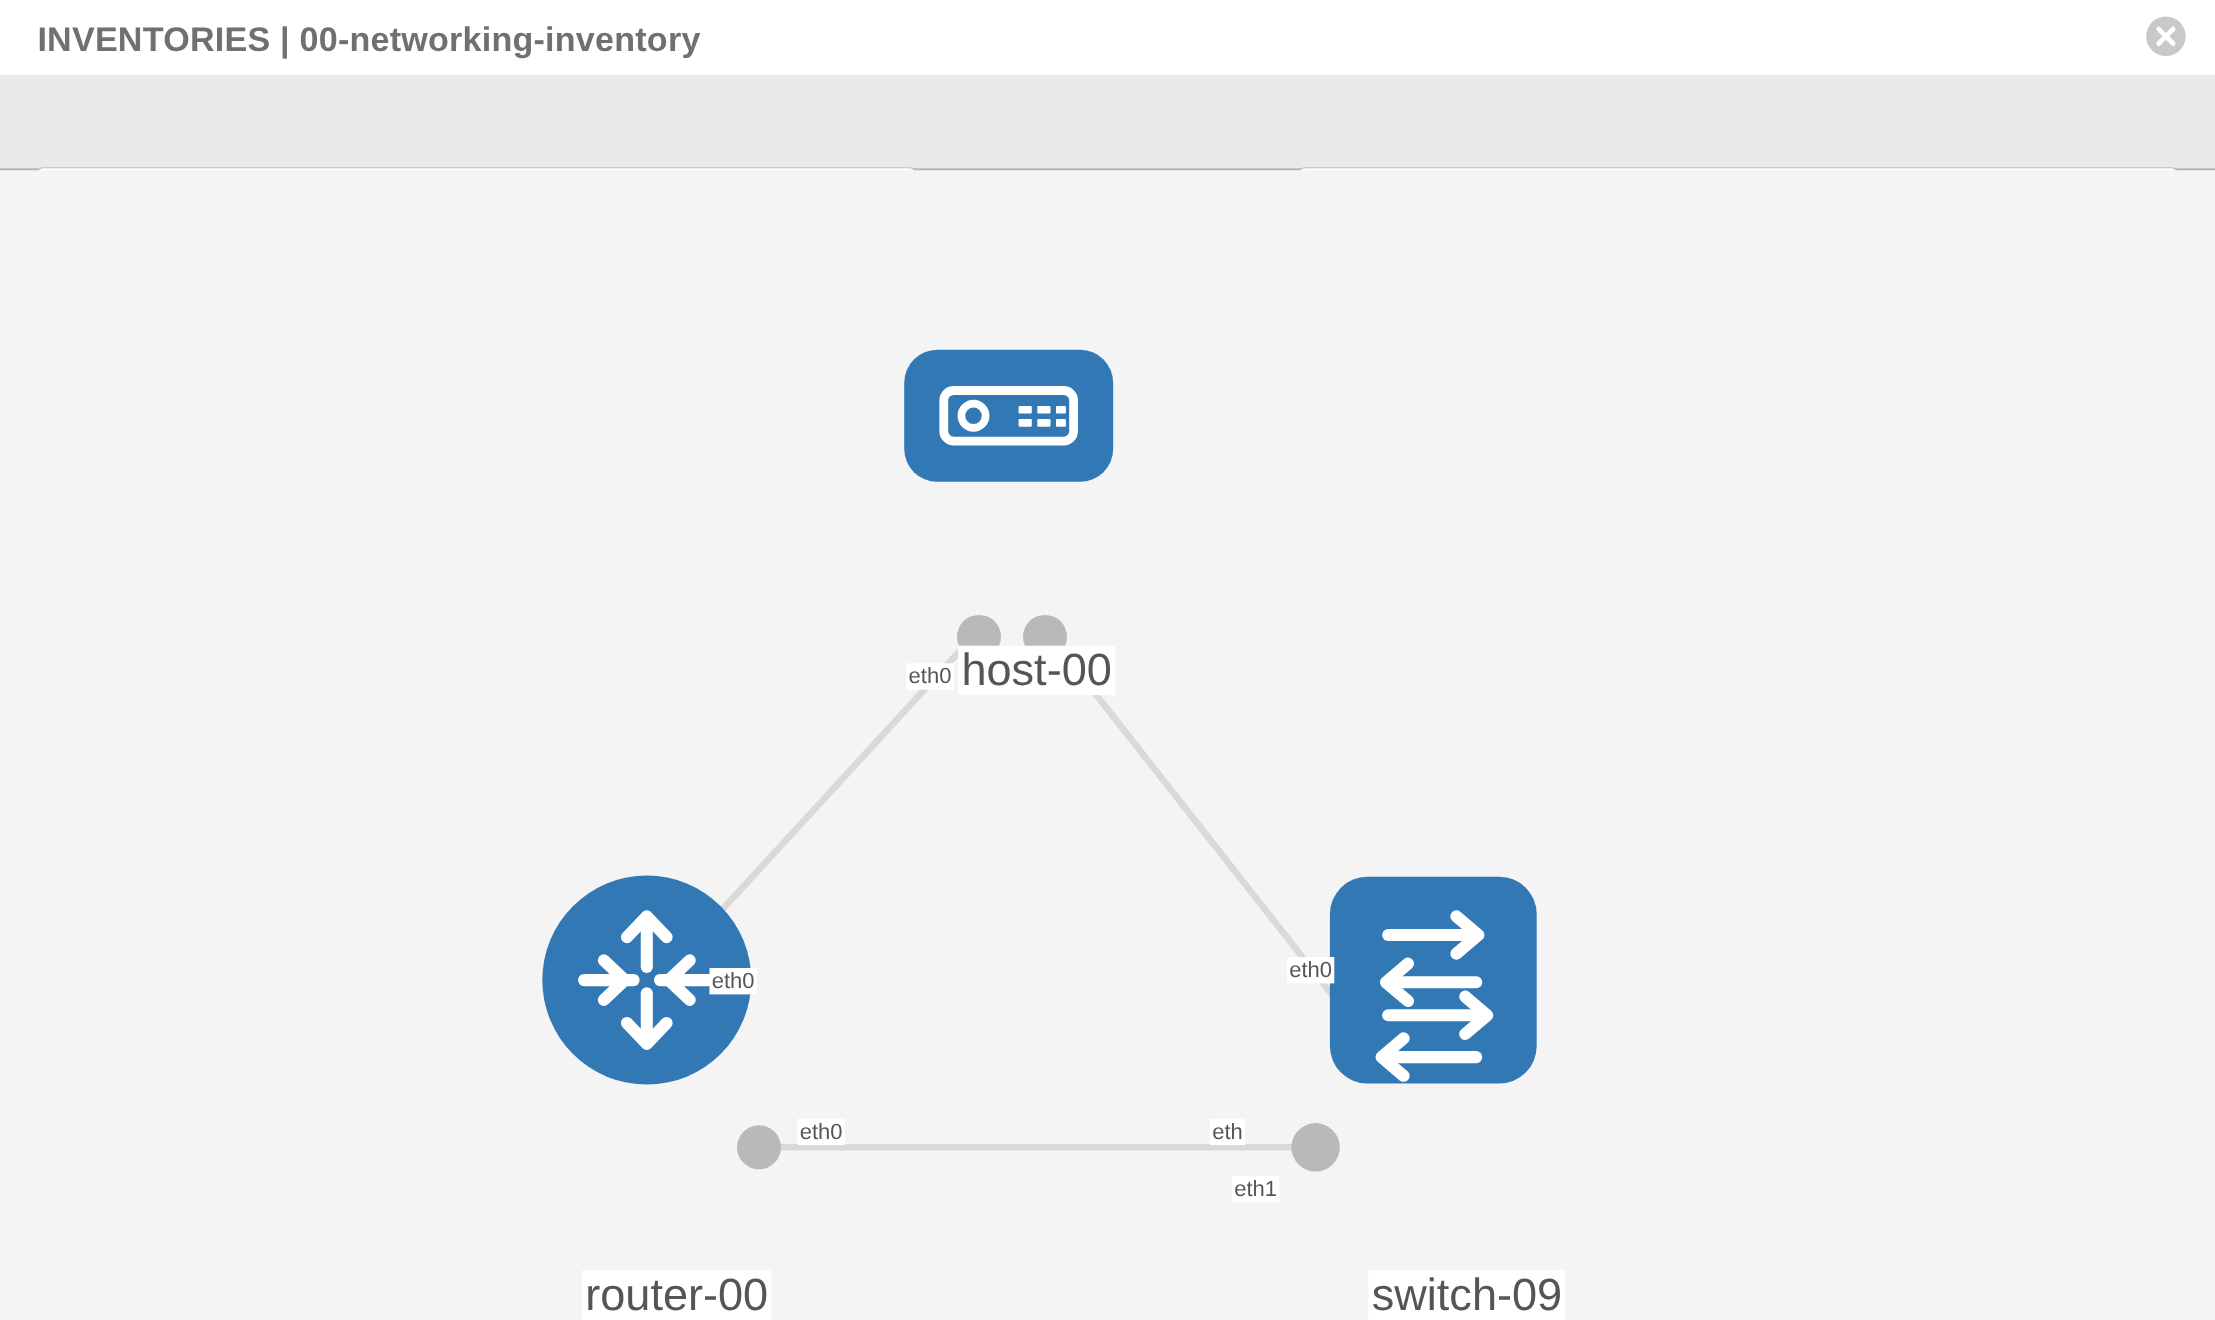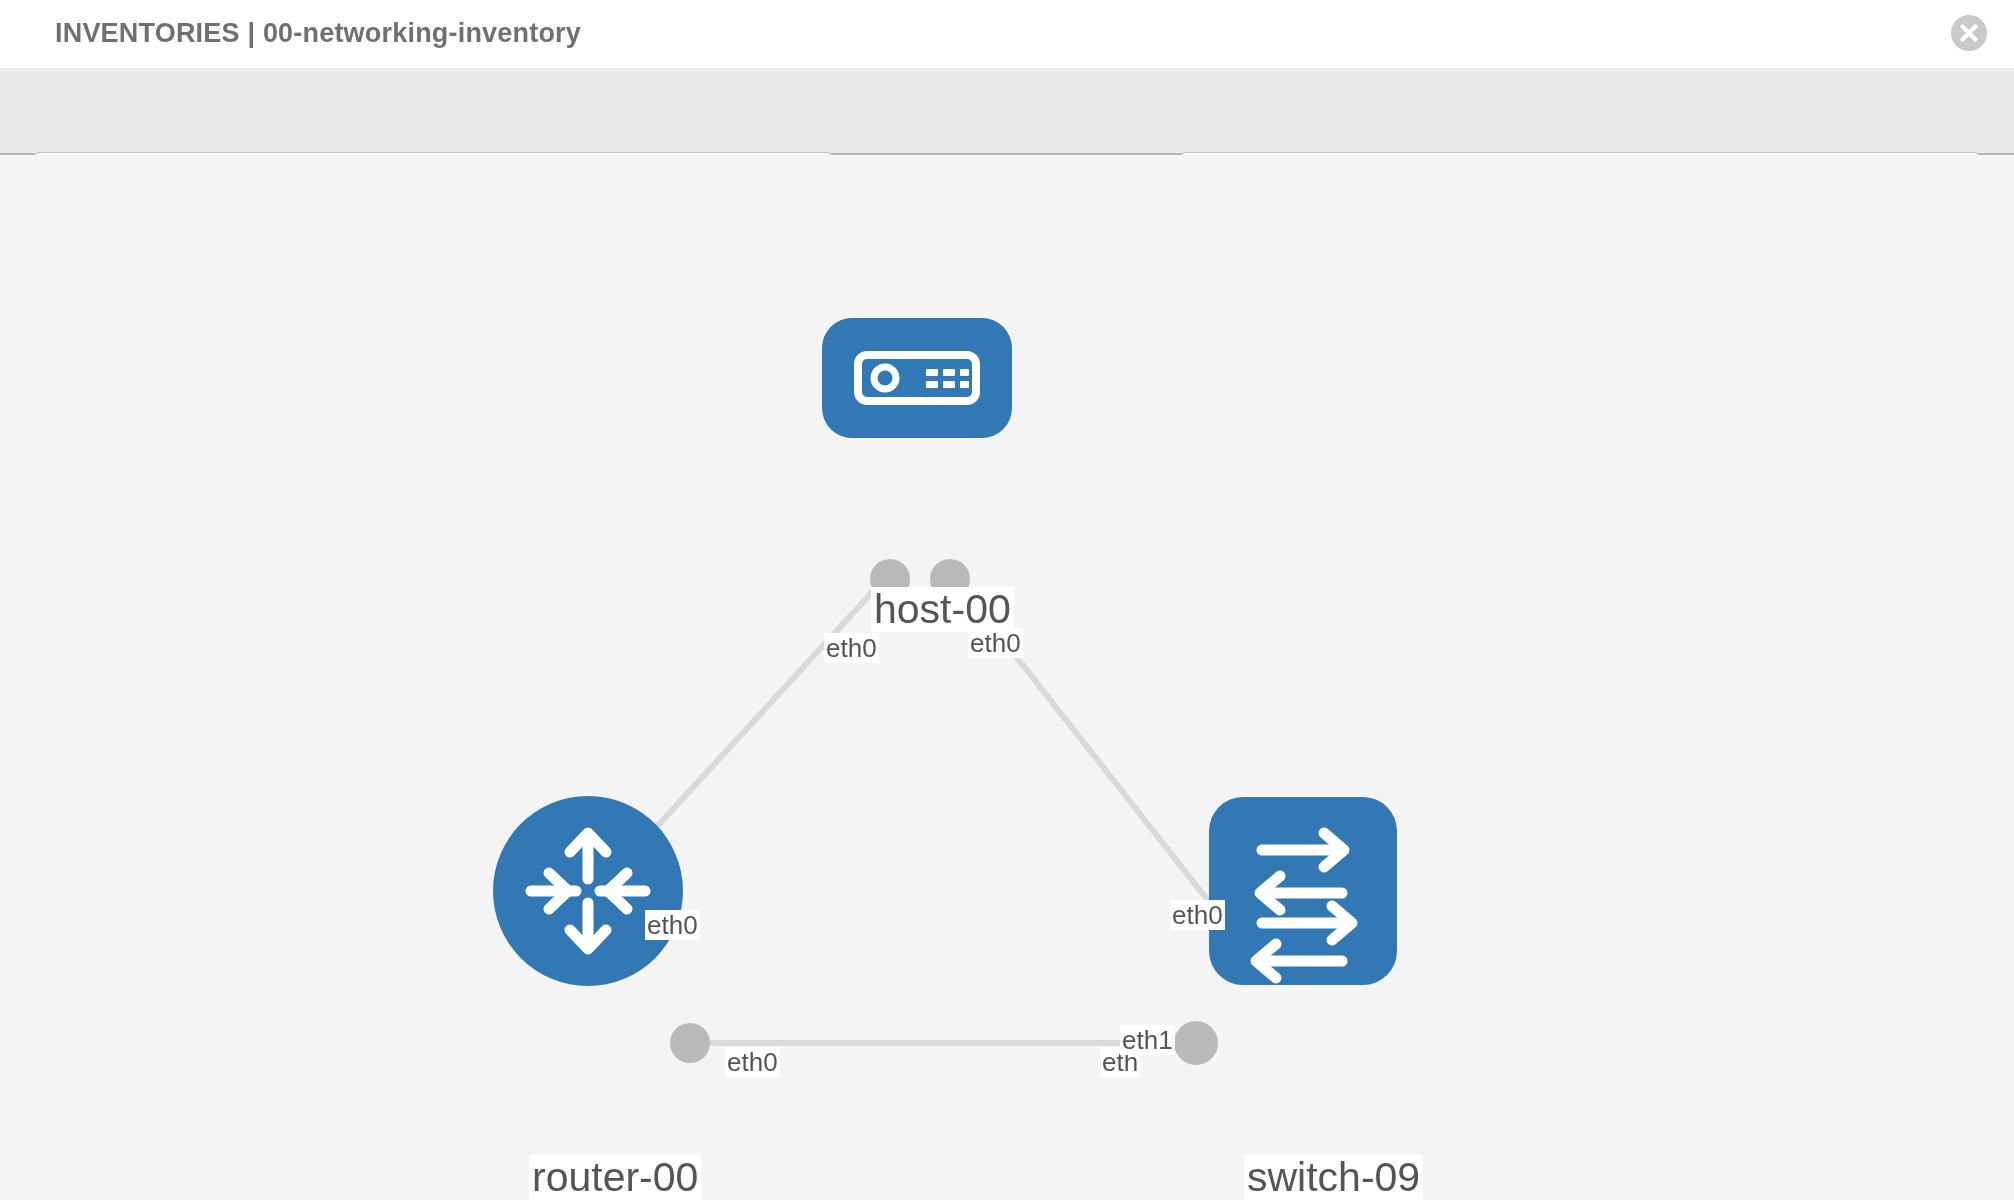--- a/index.html
+++ b/index.html
@@ -25,26 +25,25 @@
     left: 0; top: 0;
     width: 2014px;
     height: 68px;
     background: #ffffff;
     box-sizing: border-box;
   }
   .header-title {
     position: absolute;
     left: 34px;
     top: 18px;
-    font-size: 27px;
+    font-size: 31px;
     font-weight: bold;
     color: #707070;
     letter-spacing: 0.2px;
     white-space: nowrap;
-    margin-left: 21px;
   }
   .close-btn {
     position: absolute;
     right: 26px;
     top: 14px;
     width: 38px;
     height: 38px;
     cursor: pointer;
   }
 
@@ -118,23 +117,22 @@
 
   
   .chip {
     position: absolute;
     background: #ffffff;
     color: #555555;
     white-space: nowrap;
     line-height: 1.0;
   }
   .chip.iface {
-    font-size: 26px;
+    font-size: 20px;
     padding: 2px 2px;
-    margin-top: 30px;
   }
   .chip.nodename {
     font-size: 41px;
     padding: 2px 3px;
     color: #555555;
   }
 </style>
 </head>
 <body>
 
@@ -245,20 +243,20 @@
         </g>
       </g>
     </svg>
 
     <span class="chip iface" style="left:824px;  top:448px;">eth0</span>
     <span class="chip iface" style="left:968px;  top:443px;">eth0</span>
     <span class="chip iface" style="left:645px;  top:725px;">eth0</span>
     <span class="chip iface" style="left:1170px; top:715px;">eth0</span>
     <span class="chip iface" style="left:725px; top:862px;">eth0</span>
     <span class="chip iface" style="left:1100px; top:862px;">eth</span>
-    <span class="chip iface" style="left:1120px; top:840px;text-align:center;">eth1</span>
+    <span class="chip iface" style="left:1120px; top:914px;text-align:center;">eth1</span>
 
     <span class="chip nodename" style="left:871px;  top:432px;">host-00</span>
     <span class="chip nodename" style="left:529px;  top:1000px;">router-00</span>
     <span class="chip nodename" style="left:1244px; top:1000px;">switch-09</span>
 
   </div>
 </div>
 
 </body></html>

